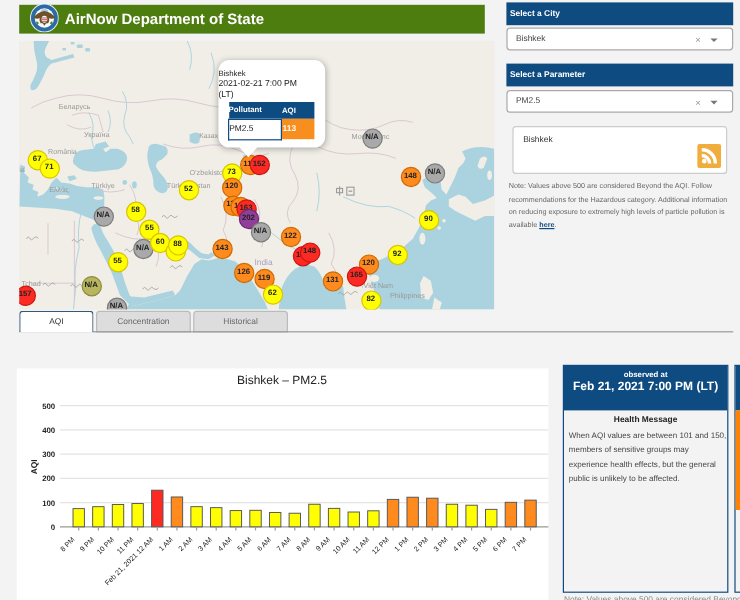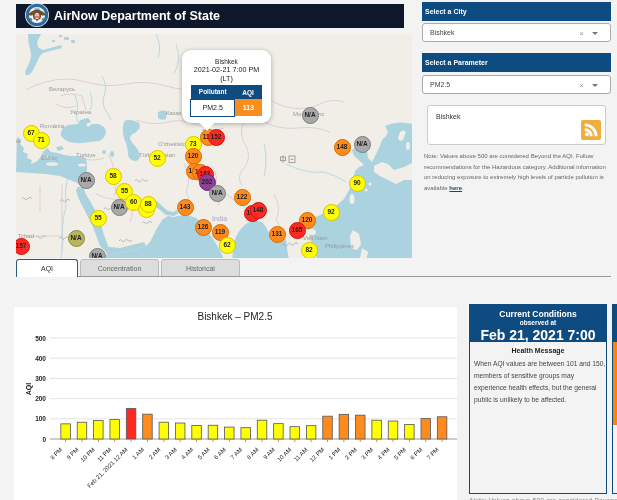--- a/index.html
+++ b/index.html
@@ -1,20 +1,20 @@
 <!DOCTYPE html>
 <html><head>
 <meta charset="utf-8">
 <style>
   * { margin:0; padding:0; box-sizing:border-box; }
   html,body { width:617px; height:500px; background:#f3f3f3; font-family:"Liberation Sans",sans-serif; overflow:hidden; }
   .abs { position:absolute; }
   #page { position:relative; width:617px; height:500px; overflow:hidden; }
   
-  #hdr { left:16px; top:4px; width:388px; height:24px; background:#0f172a; }
+  #hdr { left:16px; top:4px; width:388px; height:24px; background:#4d7c0f; }
   #hdr .logo { position:absolute; left:9px; top:-1px; width:24px; height:24px; }
   #hdr .txt { position:absolute; left:38px; top:5px; color:#fff; font-size:12.5px; font-weight:bold; }
   
   .sbh { left:422px; width:189px; height:19px; background:#0e4b80; color:#fff; font-size:7px; font-weight:bold; padding:6px 0 0 3px; }
   .sbd { left:422px; width:189px; height:19px; background:#fff; border:1px solid #aaa; border-radius:3px; font-size:7px; color:#444; padding:5px 0 0 7px; }
   .sbd .x { position:absolute; right:26px; top:5px; color:#999; font-size:8px; }
   .sbd .car { position:absolute; right:12px; top:8px; width:0; height:0; border-left:3px solid transparent; border-right:3px solid transparent; border-top:3.5px solid #777; }
   #bbox { left:427px; top:105px; width:179px; height:40px; background:#fff; border:1px solid #ccc; border-radius:3px; font-size:7px; color:#333; padding:7px 0 0 8px; }
   #rss { position:absolute; left:153px; top:14px; width:20px; height:20px; }
   #note1 { left:424px; top:151px; width:195px; font-size:6px; line-height:10.5px; color:#666; }
@@ -22,21 +22,21 @@
   
   #map { left:16px; top:34px; width:396px; height:224px; background:#f1eee7; overflow:hidden; }
   .mk { position:absolute; width:17px; height:17px; border-radius:50%; font-size:6.5px; font-weight:bold; color:#222; text-align:center; line-height:14px; }
   .y  { background:#ffff00; border:1.5px solid #d8c400; }
   .o  { background:#ff8b1f; border:1.5px solid #d06b00; }
   .r  { background:#fd2a24; border:1.5px solid #c81712; }
   .p  { background:#8f3f97; border:1.5px solid #6d2b75; }
   .g  { background:#a9a9a9; border:1.5px solid #7c7c7c; }
   .ol { background:#b7b65e; border:1.5px solid #8d8c3b; }
   
-  #pop { left:182px; top:50px; width:89px; height:73px; background:#fff; border-radius:9px; box-shadow:0 1px 5px rgba(0,0,0,0.3); text-align:center; z-index:5; }
+  #pop { left:182px; top:50px; width:89px; height:73px; background:#fff; border-radius:9px; box-shadow:0 1px 5px rgba(0,0,0,0.3); text-align:left; z-index:5; }
   #pop .t1 { font-size:6.5px; color:#222; padding-top:8px; }
   #pop .t2 { font-size:7.2px; color:#222; line-height:9px; }
   #ptbl { position:absolute; left:8px; top:35px; width:72px; border-collapse:collapse; }
   #ptbl .hc { background:#0e4b80; color:#fff; font-size:6.5px; font-weight:bold; height:14px; }
   #ptbl .c1 { width:45px; }
   #ptbl .c2 { width:27px; }
   #ptbl .d1 { border:1px solid #0e4b80; background:#fff; font-size:7px; height:17px; color:#222; }
   #ptbl .d2 { background:#f88e1d; color:#fff; font-weight:bold; font-size:7px; }
   #tail { left:199px; top:122px; width:0; height:0; border-left:8px solid transparent; border-right:8px solid transparent; border-top:9px solid #fff; z-index:5; }
   
@@ -46,21 +46,21 @@
   #tab3 { left:161px; width:79px; background:#ddd; border:1px solid #bbb; color:#666; }
   #tabline { left:16px; top:276px; width:595px; height:1px; background:#999; }
   #learn { left:16px; top:282px; font-size:7.8px; color:#111; }
   
   #chart { left:14px; top:307px; width:443px; height:193px; background:#fff; }
   
   #cond { left:469px; top:304px; width:138px; height:190px; border:1px solid #0e4b80; background:#f3f3f3; }
   #cond .h { background:#0e4b80; color:#fff; text-align:center; height:37px; padding-top:4px; }
   #cond .h .a { font-size:8.5px; font-weight:bold; }
   #cond .h .b { font-size:6.5px; font-weight:bold; }
-  #cond .h .c { font-size:14px; font-weight:bold; margin-top:1px; }
+  #cond .h .c { font-size:10px; font-weight:bold; margin-top:1px; }
   #cond .org { background:#ff8300; color:#fff; text-align:center; height:83px; font-size:11px; font-weight:bold; line-height:15px; padding-top:10px; }
   #cond .hm { text-align:center; font-size:7px; font-weight:bold; color:#222; margin-top:5px; }
   #cond .ht { font-size:6.7px; color:#444; line-height:12px; padding:4px 0 0 4px; }
   #note2 { left:470px; top:497px; width:150px; font-size:7px; color:#888; }
   
   #cond2 { left:612px; top:304px; width:10px; height:190px; border:1px solid #0e4b80; background:#f3f3f3; }
   #cond2 .h { background:#0e4b80; height:37px; }
   #cond2 .org { background:#ff8300; height:83px; }
 </style>
 </head>
@@ -377,21 +377,20 @@
         <line x1="411.74" y1="132" x2="411.74" y2="135" stroke="#999" stroke-width="1"></line>
         <text x="408.74" y="143" font-family="Liberation Sans" font-size="6" fill="#222" text-anchor="end" transform="rotate(-45 408.74 143)">6 PM</text>
         <rect x="423.36" y="109.78" width="9.5" height="22.22" fill="#ff8b1f" stroke="#555" stroke-width="0.8"></rect>
         <line x1="428.11" y1="132" x2="428.11" y2="135" stroke="#999" stroke-width="1"></line>
         <text x="425.11" y="143" font-family="Liberation Sans" font-size="6" fill="#222" text-anchor="end" transform="rotate(-45 425.11 143)">7 PM</text>
       </svg>
   </div>
 
   <div class="abs" id="cond">
     <div class="h">
-      <div class="a">Current Conditions</div>
       <div class="b">observed at</div>
       <div class="c">Feb 21, 2021 7:00 PM (LT)</div>
     </div>
     <div class="hm">Health Message</div>
     <div class="ht">When AQI values are between 101 and 150,<br>members of sensitive groups may<br>experience health effects, but the general<br>public is unlikely to be affected.</div>
   </div>
   <div class="abs" id="note2">Note: Values above 500 are considered Beyond the</div>
   <div class="abs" id="cond2">
       <div class="h"></div>
       <div class="org"></div>

